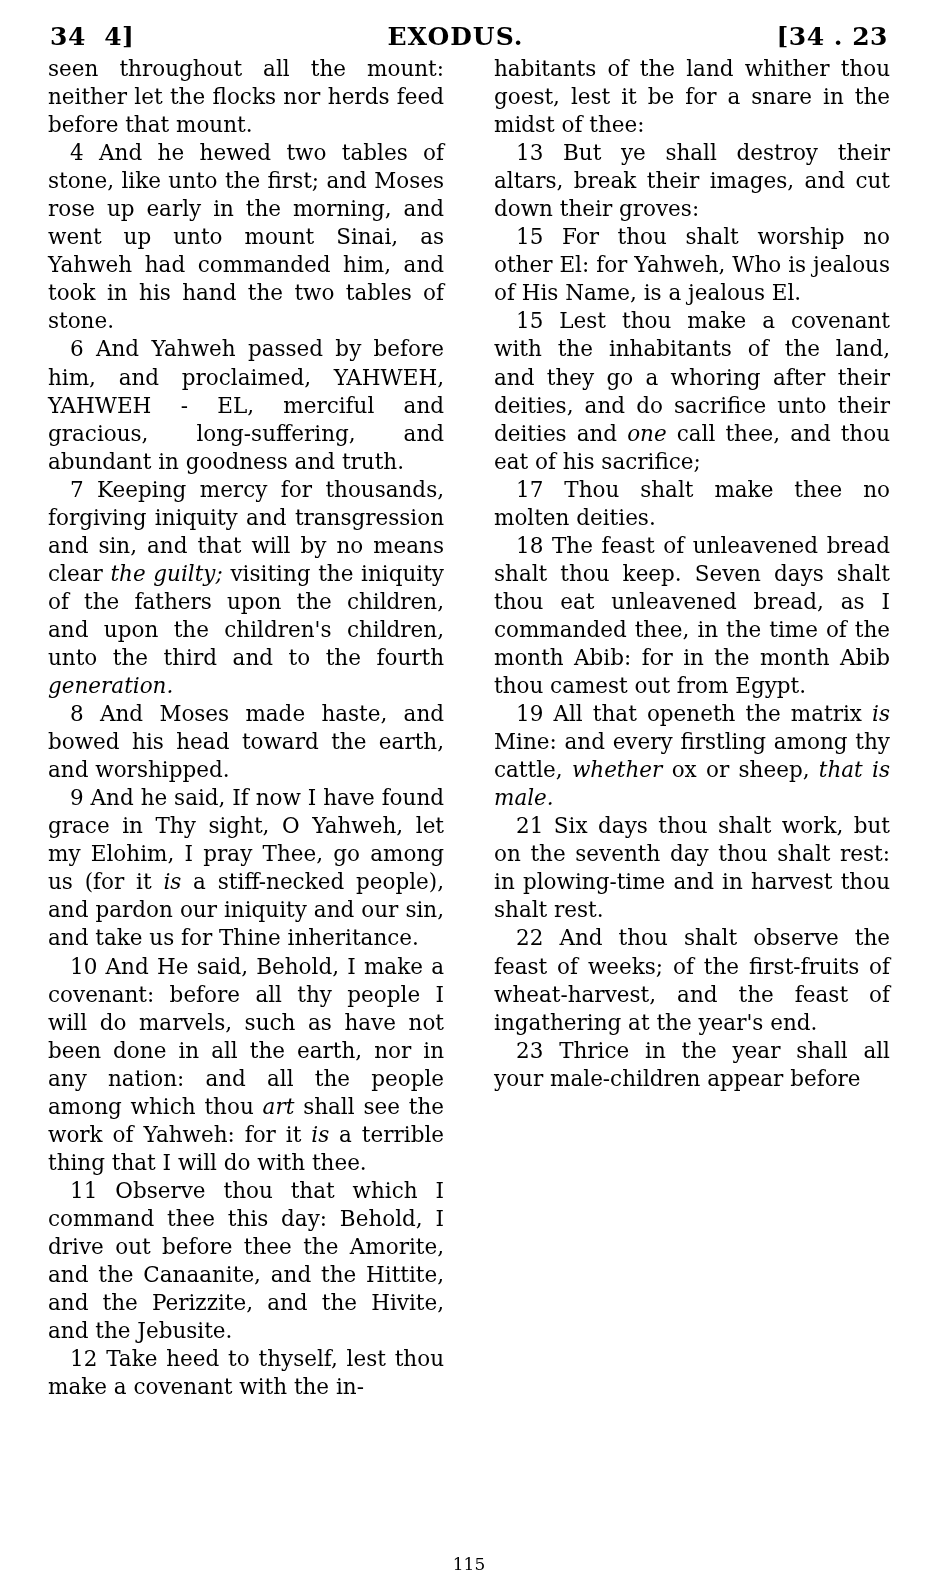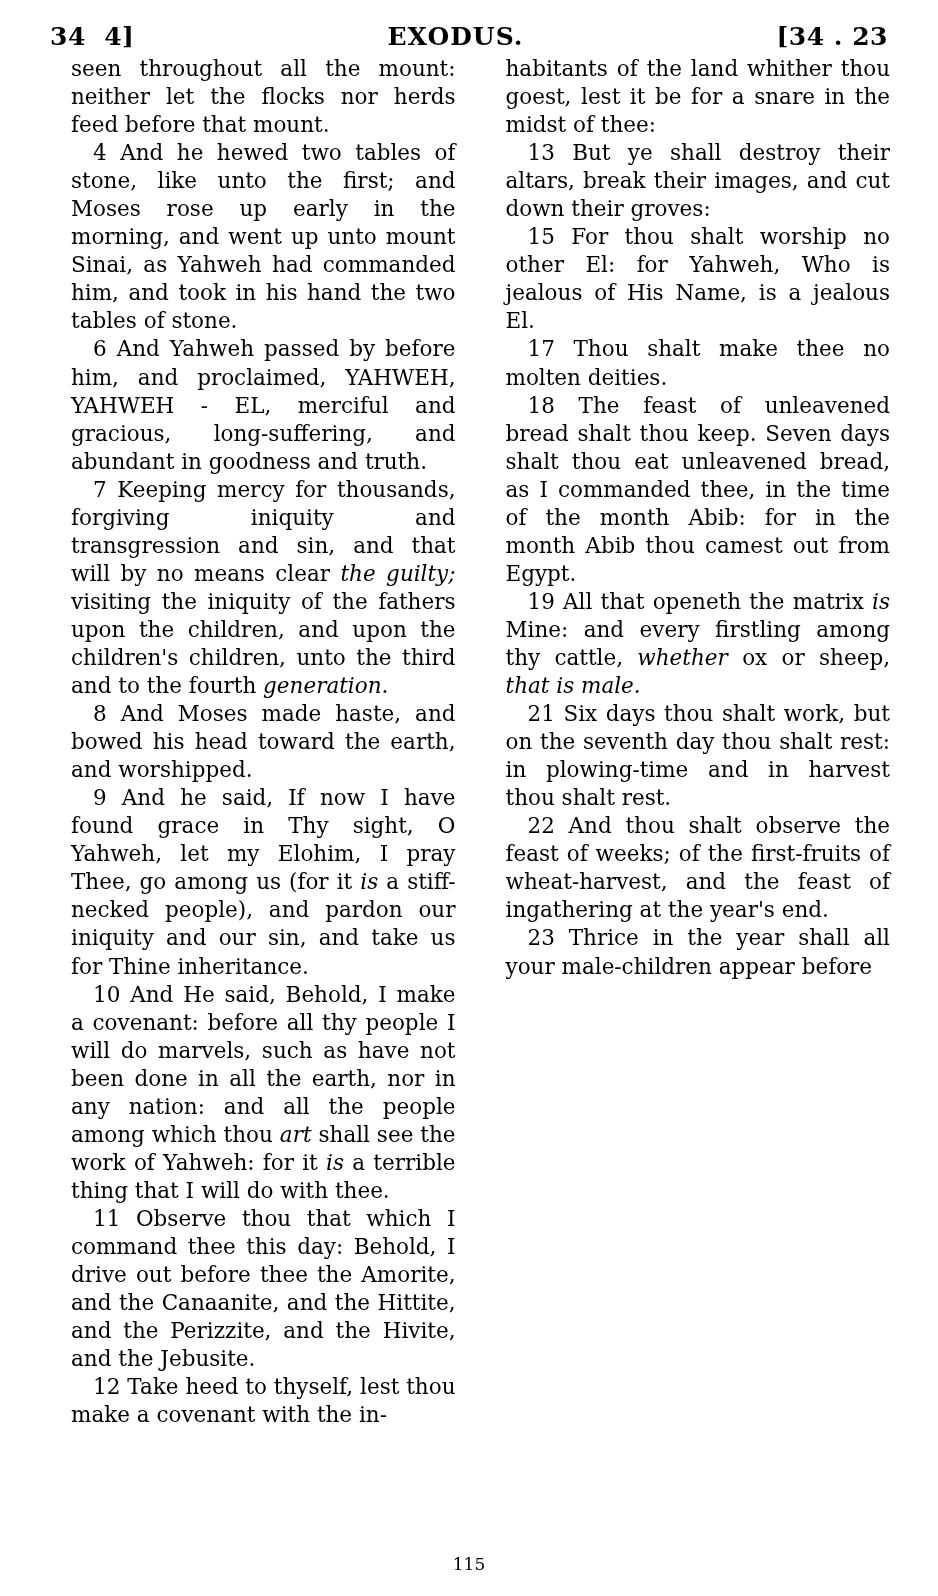--- a/index.html
+++ b/index.html
@@ -42,21 +42,20 @@
     letter-spacing: 1px;
   }
   .header .chapter-right {
     flex: 0 0 auto;
     white-space: pre;
   }
   .columns {
     display: flex;
     gap: 50px;
     height: 1410px;
-    margin-left: 23px;
   }
   .col {
     width: 410px;
     font-size: 21.5px;
     line-height: 1.305;
     text-align: justify;
     text-justify: inter-word;
     hyphens: manual;
   }
   .col p {
@@ -99,20 +98,21 @@
         <p class="ind">8 And Moses made haste, and bowed his head toward the earth, and worshipped.</p>
         <p class="ind">9 And he said, If now I have found grace in Thy sight, O Yahweh, let my Elohim, I pray Thee, go among us (for it <em>is</em> a stiff-necked people), and pardon our iniquity and our sin, and take us for Thine inheritance.</p>
         <p class="ind">10 And He said, Behold, I make a covenant: before all thy people I will do marvels, such as have not been done in all the earth, nor in any nation: and all the people among which thou <em>art</em> shall see the work of Yahweh: for it <em>is</em> a terrible thing that I will do with thee.</p>
         <p class="ind">11 Observe thou that which I command thee this day: Behold, I drive out before thee the Amorite, and the Canaanite, and the Hittite, and the Perizzite, and the Hivite, and the Jebusite.</p>
         <p class="ind">12 Take heed to thyself, lest thou make a covenant with the in-</p>
       </div>
     <div class="col" id="col-right">
         <p class="">habitants of the land whither thou goest, lest it be for a snare in the midst of thee:</p>
         <p class="ind">13 But ye shall destroy their altars, break their images, and cut down their groves:</p>
         <p class="ind">15 For thou shalt worship no other El: for Yahweh, Who is jealous of His Name, is a jealous El.</p>
+        <p class="ind">15 Lest thou make a covenant with the inhabitants of the land, and they go a whoring after their deities, and do sacrifice unto their deities and <em>one</em> call thee, and thou eat of his sacrifice;</p>
         <p class="ind">17 Thou shalt make thee no molten deities.</p>
         <p class="ind">18 The feast of unleavened bread shalt thou keep. Seven days shalt thou eat unleavened bread, as I commanded thee, in the time of the month Abib: for in the month Abib thou camest out from Egypt.</p>
         <p class="ind">19 All that openeth the matrix <em>is</em> Mine: and every firstling among thy cattle, <em>whether</em> ox or sheep, <em>that is male.</em></p>
         <p class="ind">21 Six days thou shalt work, but on the seventh day thou shalt rest: in plowing-time and in harvest thou shalt rest.</p>
         <p class="ind">22 And thou shalt observe the feast of weeks; of the first-fruits of wheat-harvest, and the feast of ingathering at the year's end.</p>
         <p class="ind">23 Thrice in the year shall all your male-children appear before</p>
       </div>
   </div>
 
   <div class="footer">115</div>

